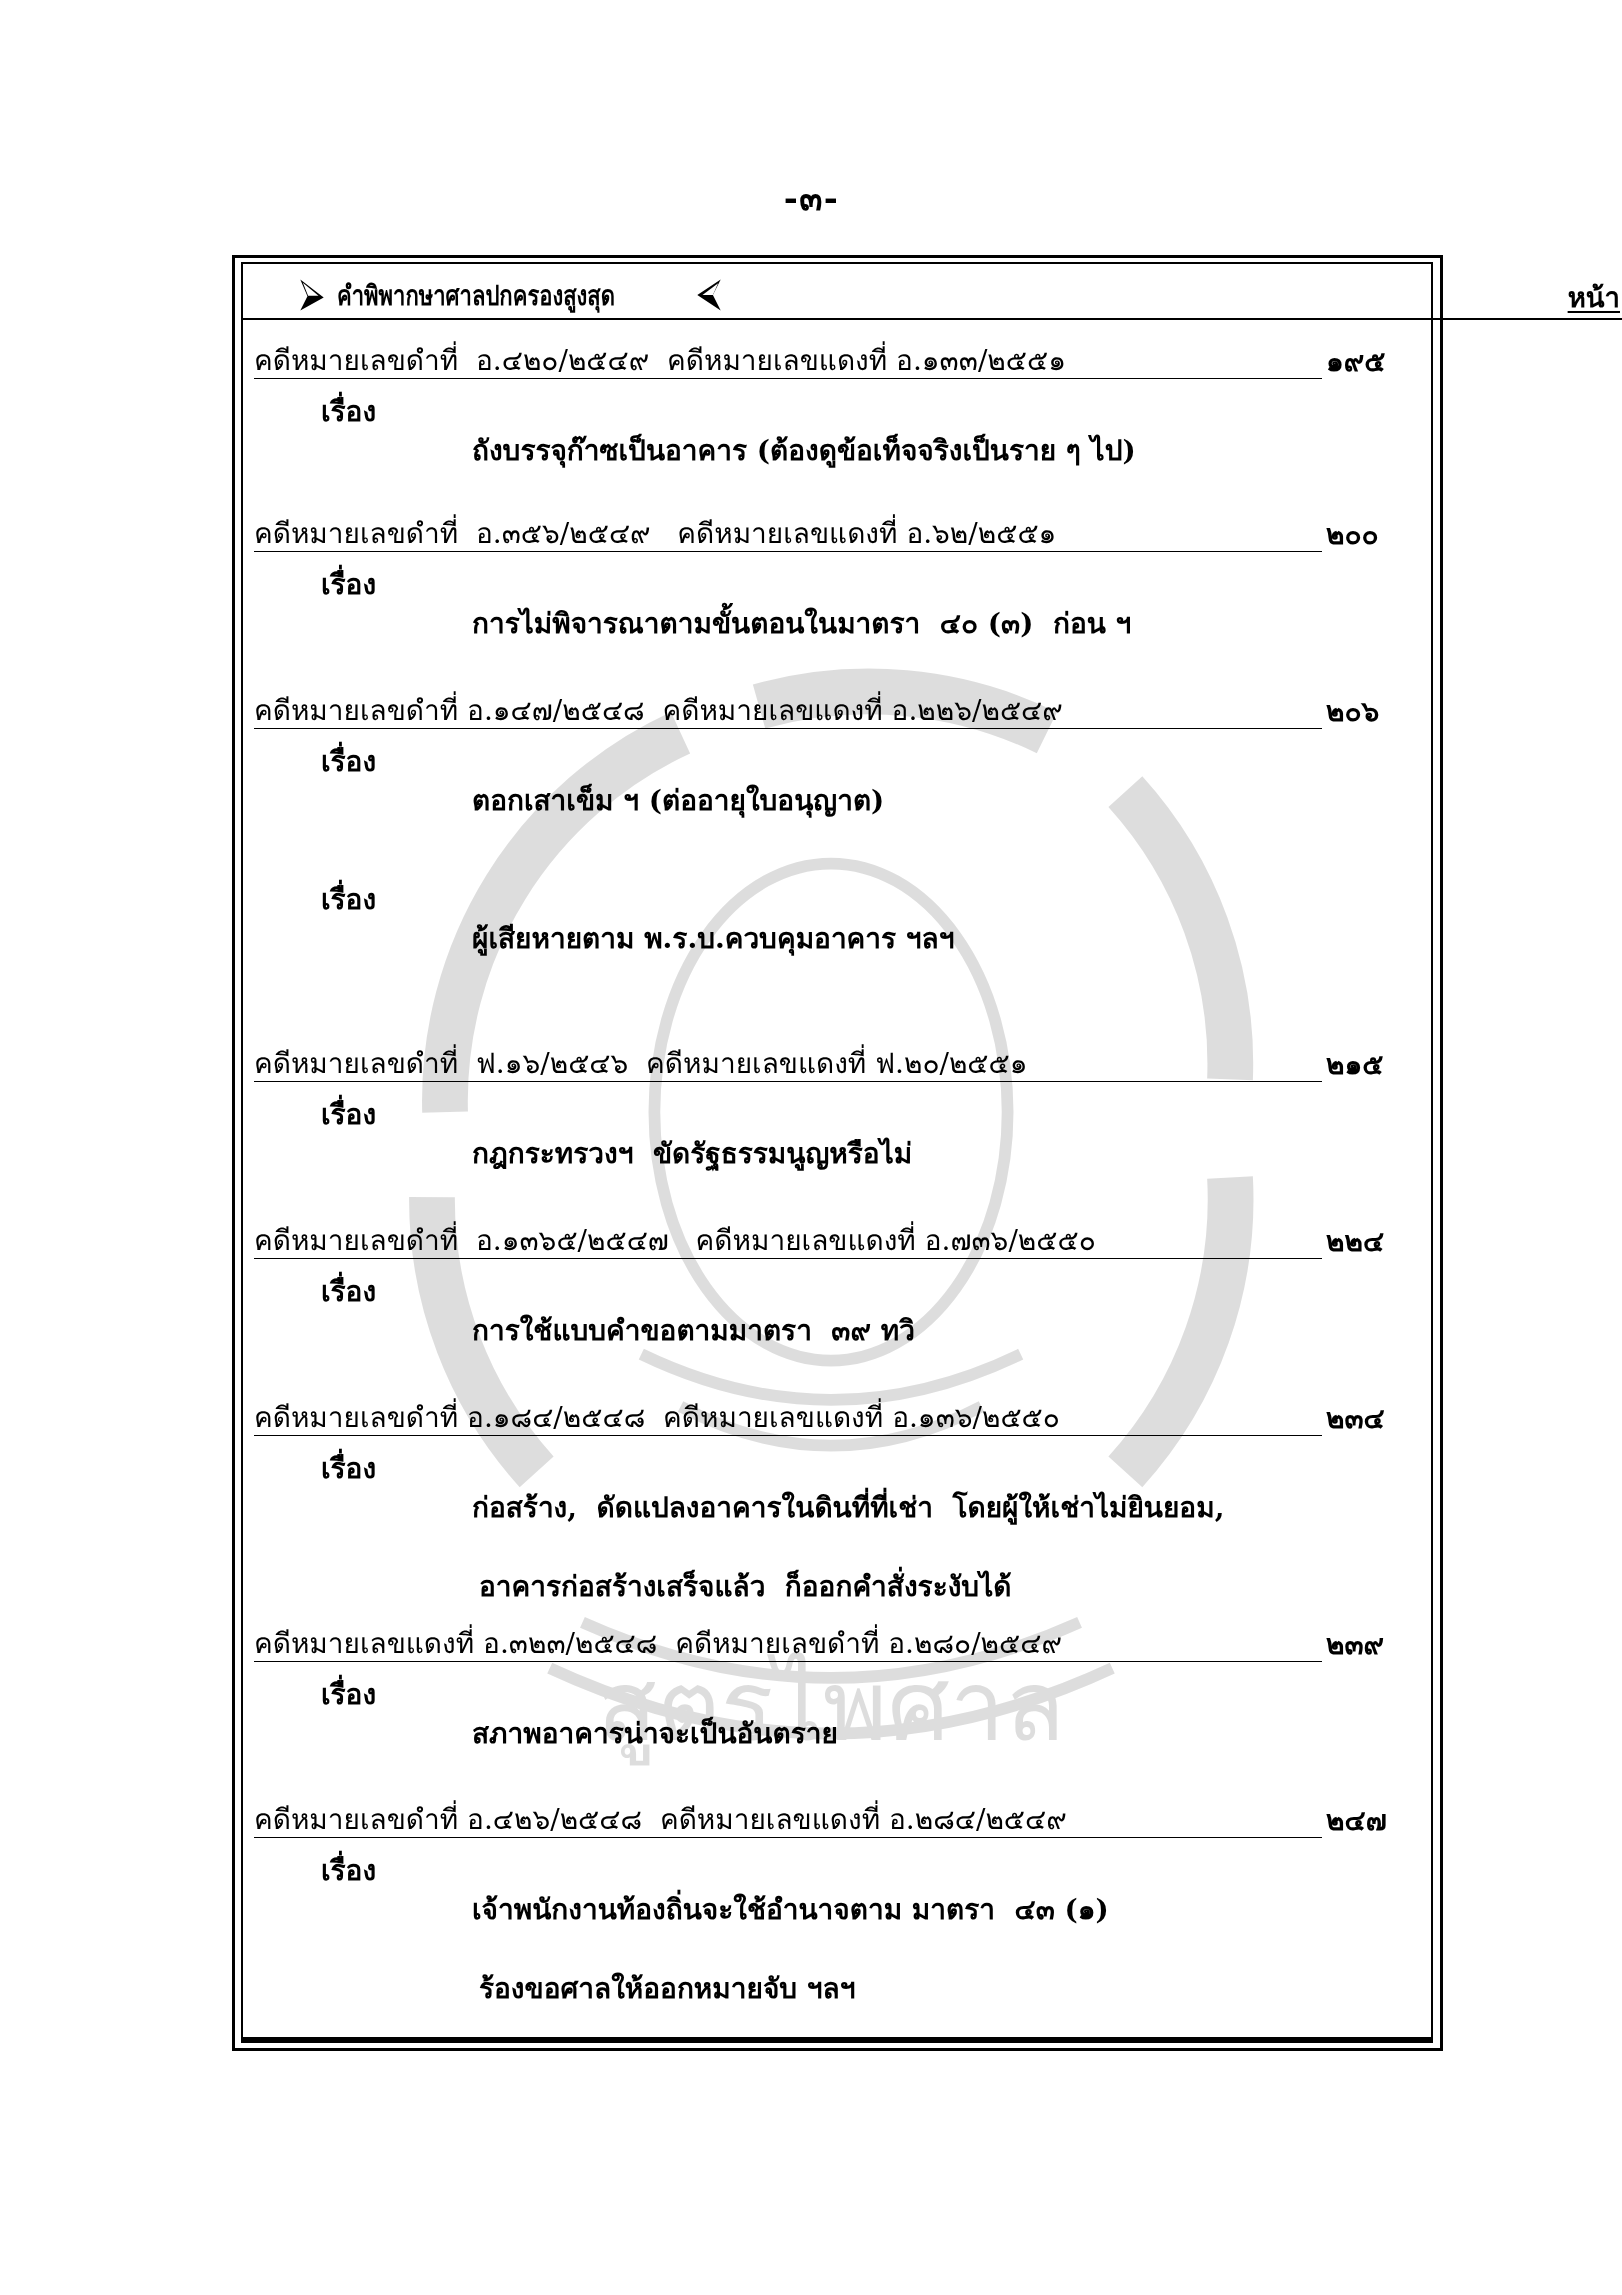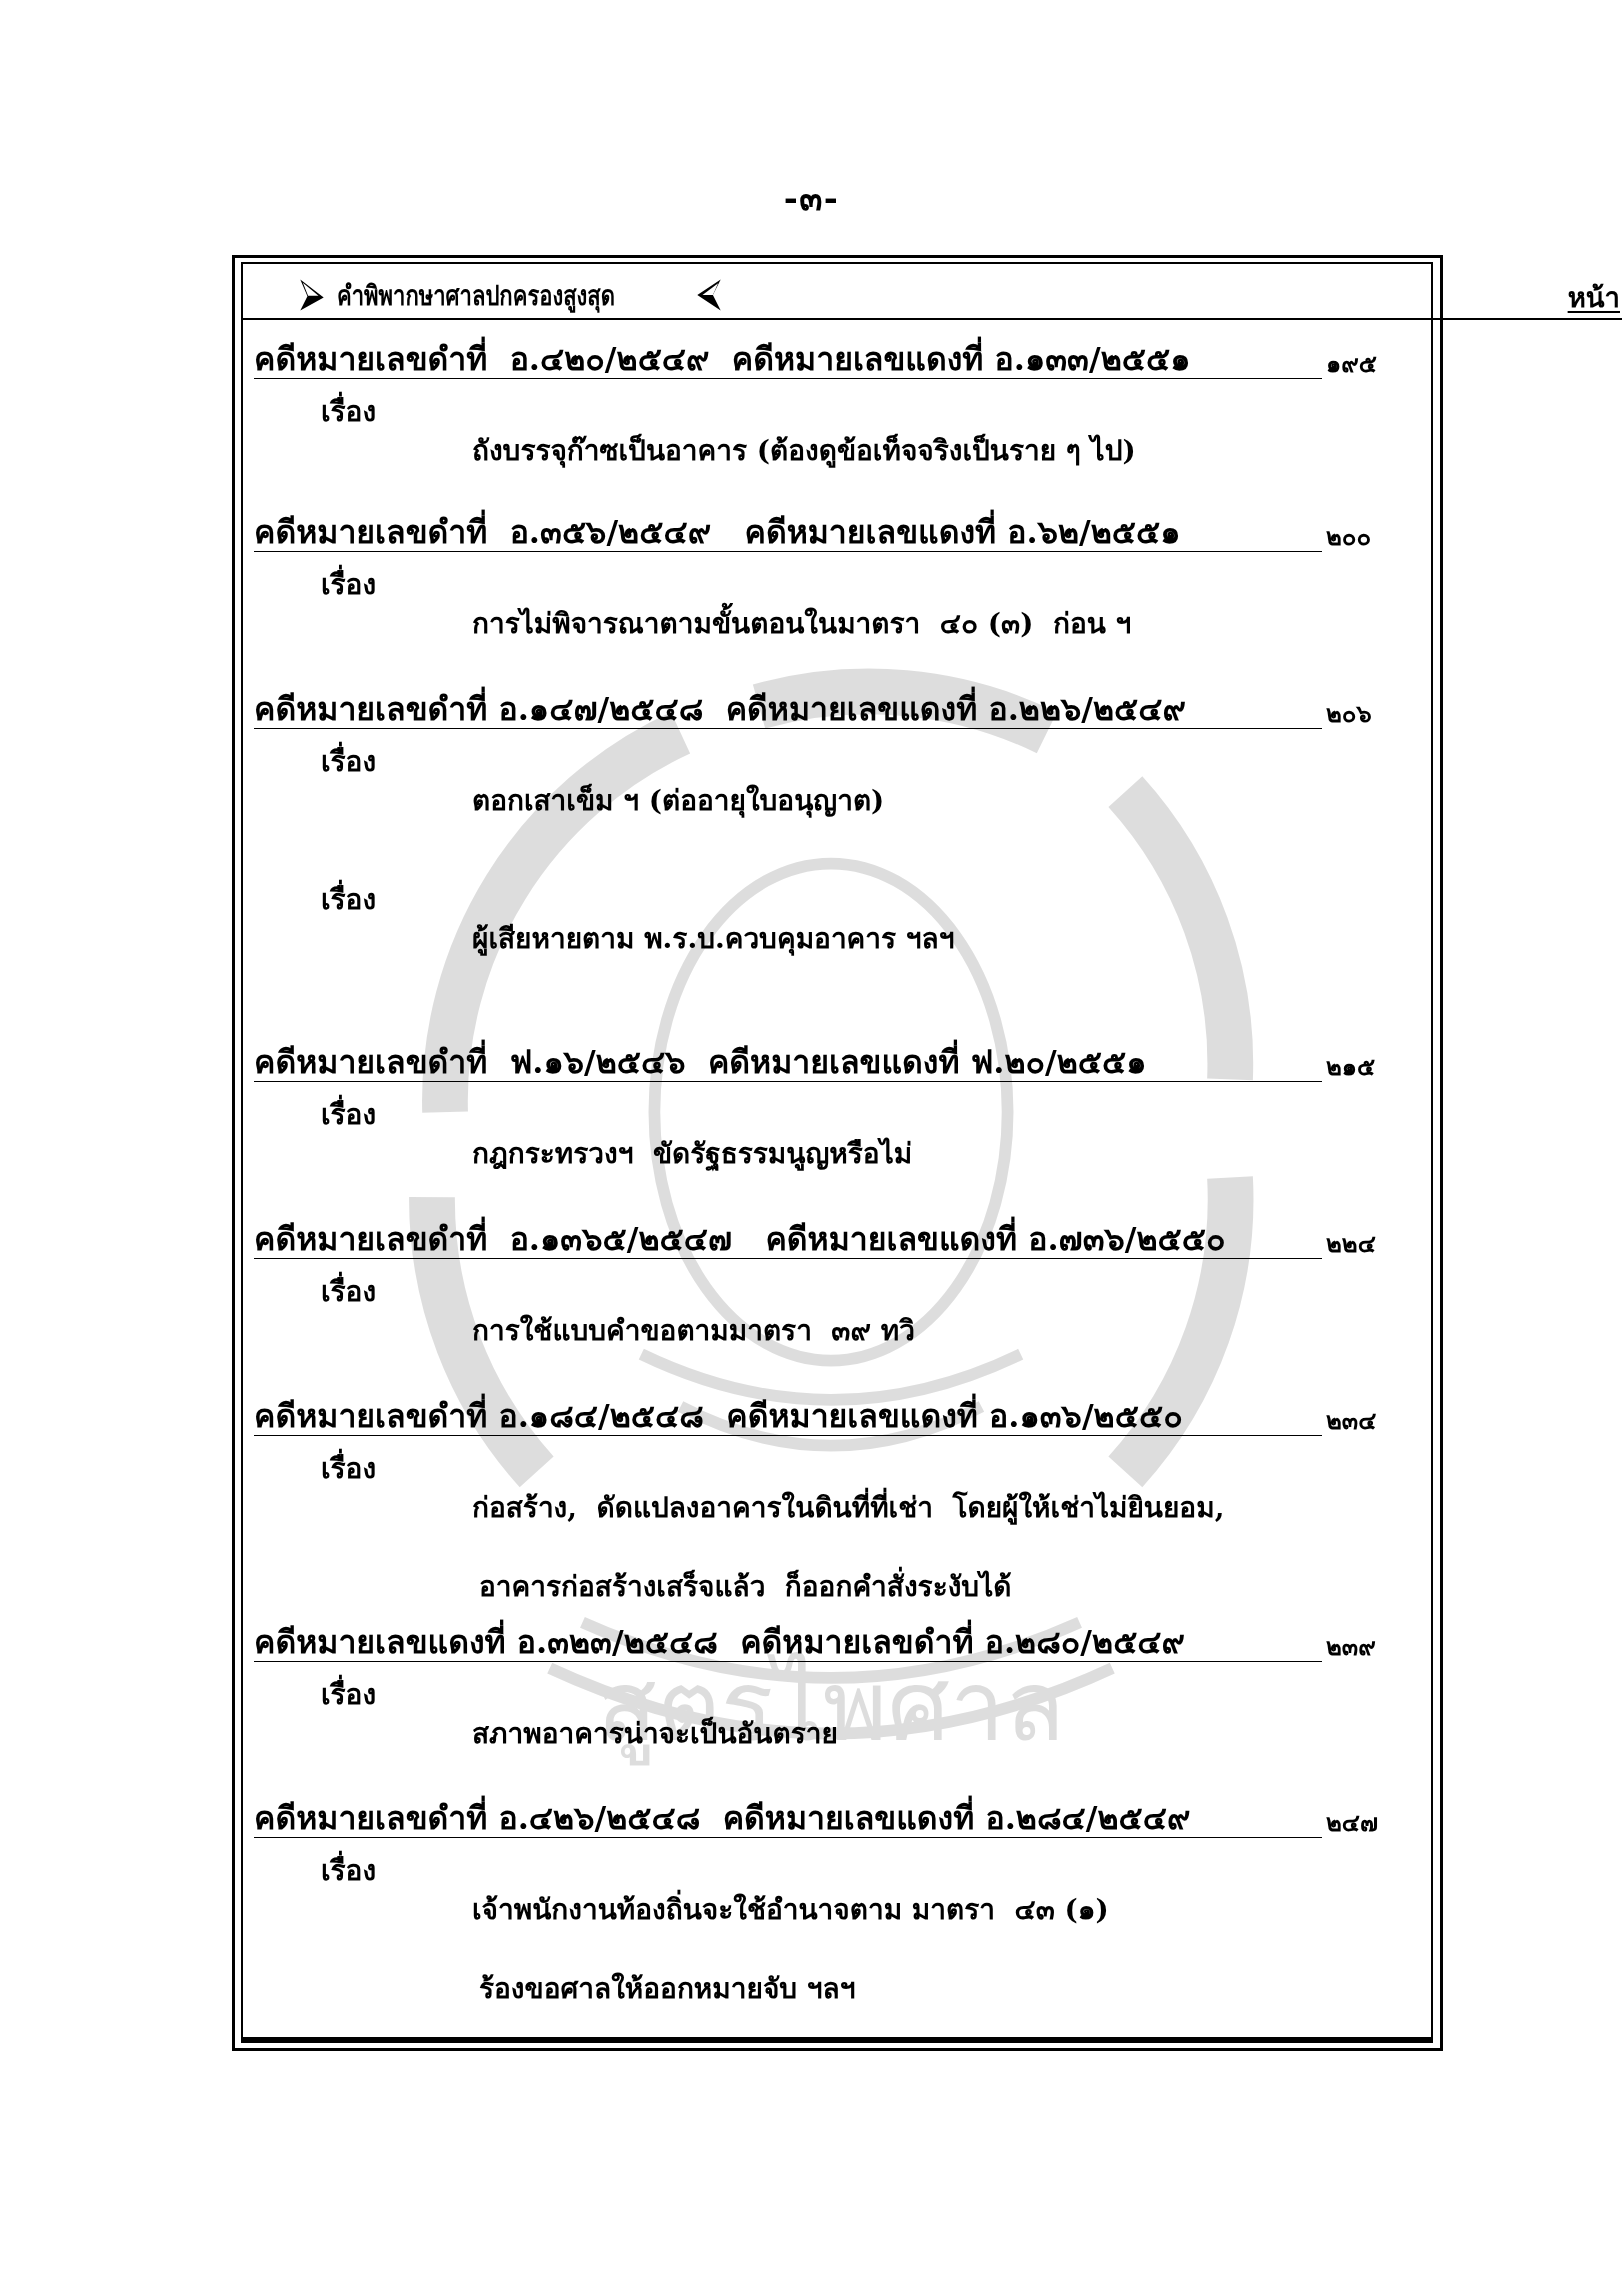--- a/index.html
+++ b/index.html
@@ -41,28 +41,28 @@
       position: absolute; right: 51px; top: 10.5px;
       font-family: "Liberation Sans", "DejaVu Sans", sans-serif; font-weight: bold; font-size: 27.5px;
       text-decoration: underline; text-underline-offset: 3.9px;
     }
     .entries { position: absolute; left: 254px; top: 340px; width: 1152px; }
     .entry { position: absolute; left: 0; width: 1152px; }
     .case-line {
       position: relative; height: 39px; width: 1152px;
     }
     .case-text {
-      position: absolute; left: 0; bottom: 3.9px; font-size: 32px; font-weight: bold;
+      position: absolute; left: 0; bottom: 3.9px; font-size: 28px; font-weight: normal;
       white-space: pre; line-height: 1;
     }
     .case-rule {
       position: absolute; left: 0; bottom: 0; width: 1068px; height: 1.3px; background: #000;
     }
     .case-page {
-      position: absolute; left: 1072px; bottom: 2.6px; font-size: 24px; font-weight: bold;
+      position: absolute; left: 1072px; bottom: 2.6px; font-size: 28px; font-weight: bold;
       white-space: pre; line-height: 1;
     }
     .subject-line { display: flex; margin-top: 13px; font-size: 28px; font-weight: bold; line-height: 1.4; gap: 8px; }
     .subject-label { width: 65px; margin-left: 67px; flex: none; }
     .subject-text { white-space: pre; }
     .subject-text .l2 { display: block; padding-left: 85px; }
   </style>
 </head>
 <body>
 

